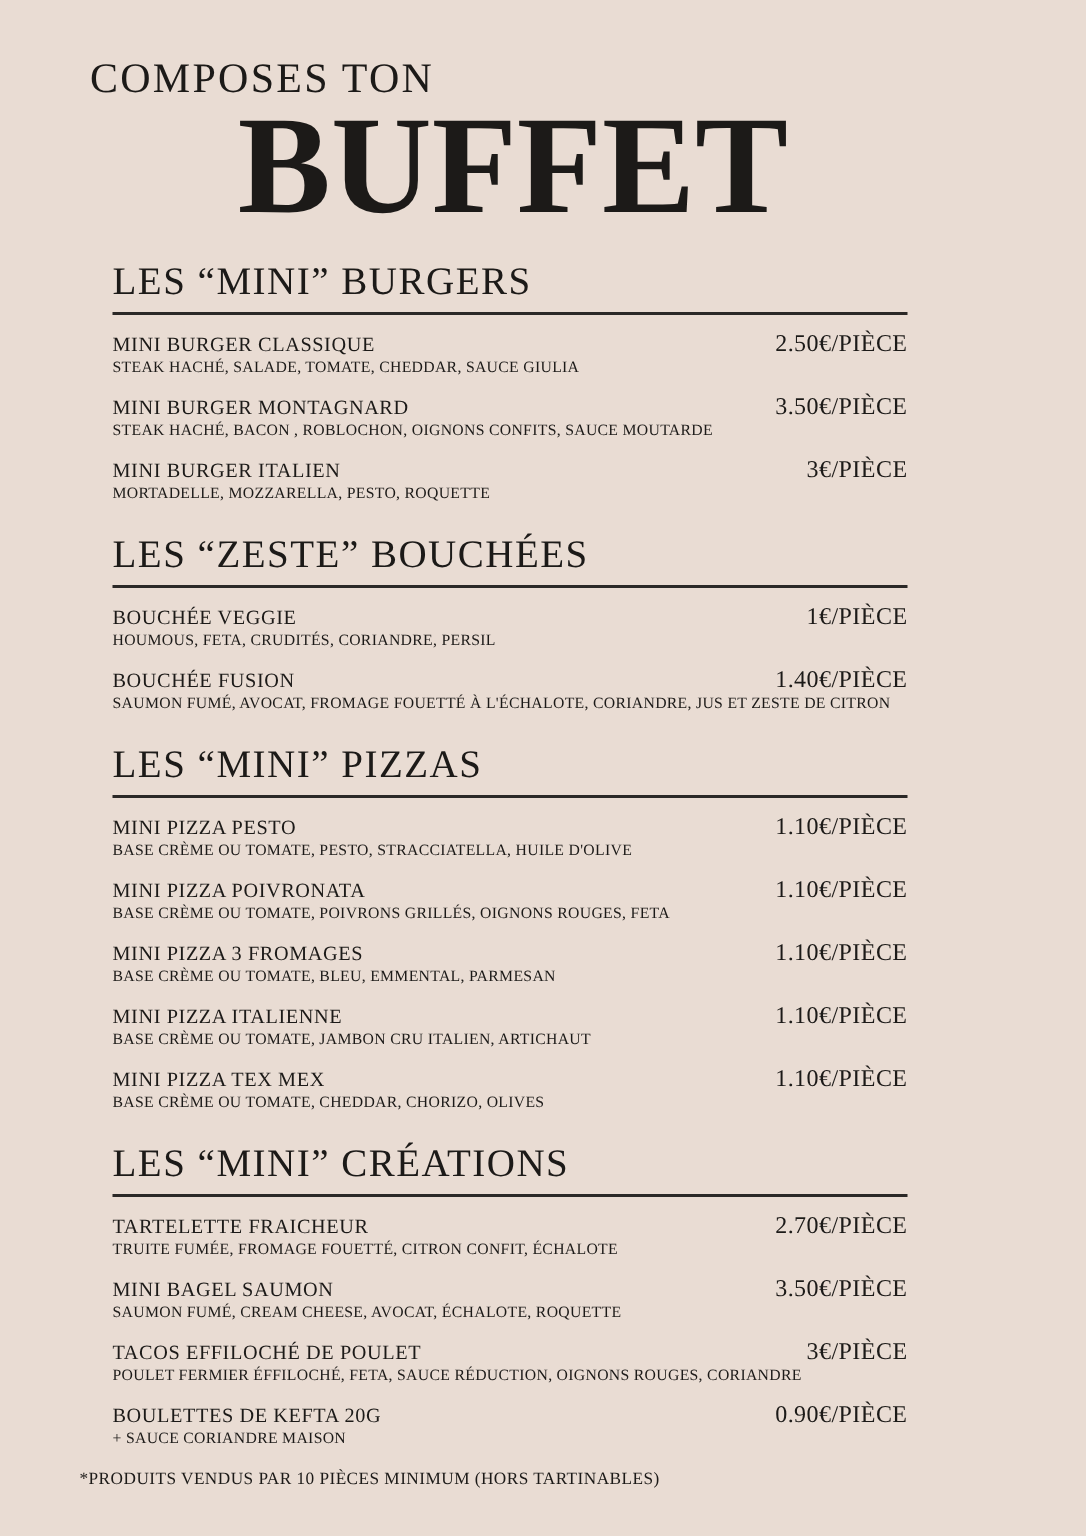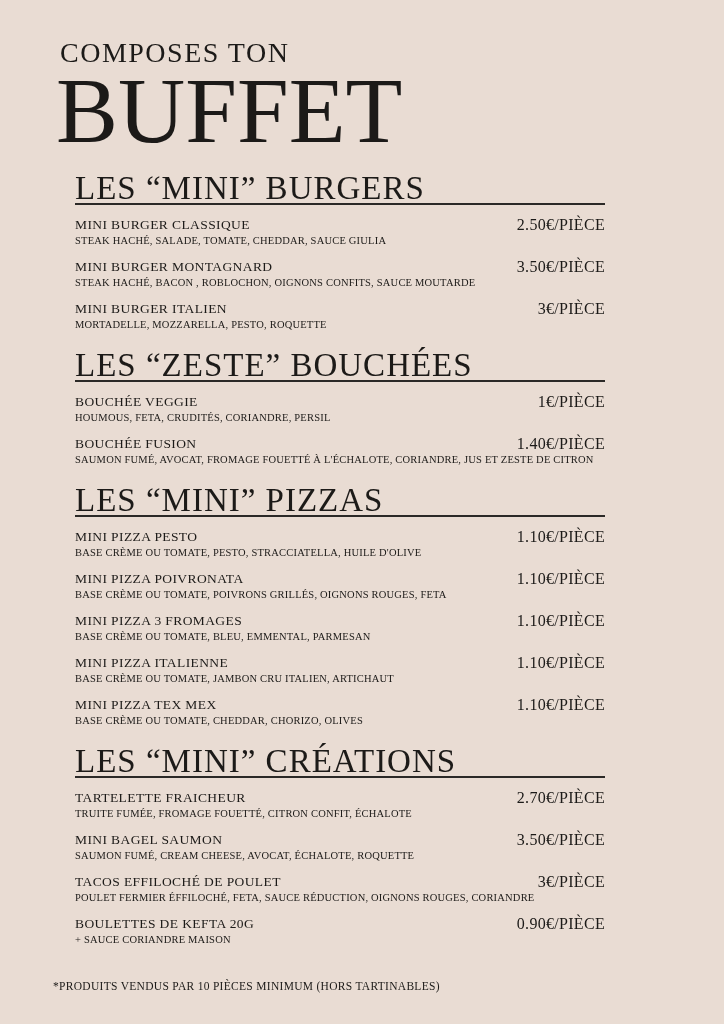--- a/index.html
+++ b/index.html
@@ -25,34 +25,36 @@
   }
   .subtitle {
     font-size: 28px;
     letter-spacing: 1.5px;
     line-height: 30px;
     font-weight: 400;
   }
   .main-title {
     font-size: 93px;
     line-height: 86px;
-    font-weight: 400;
+    font-weight: 700;
     letter-spacing: 0px;
     margin-left: -4px;
+    text-align: center;
   }
   .content {
     margin: 0 0 0 75px;
     width: 530px;
   }
   .section-heading {
-    font-size: 33px;
+    font-size: 26px;
     line-height: 30px;
     letter-spacing: 1px;
     font-weight: 400;
     margin-top: 19px;
+    padding-bottom: 5px;
     border-bottom: 2px solid #2b2927;
   }
   .menu-item {
     margin-top: 12px;
   }
   .item-top {
     display: flex;
     justify-content: space-between;
     align-items: flex-end;
   }

